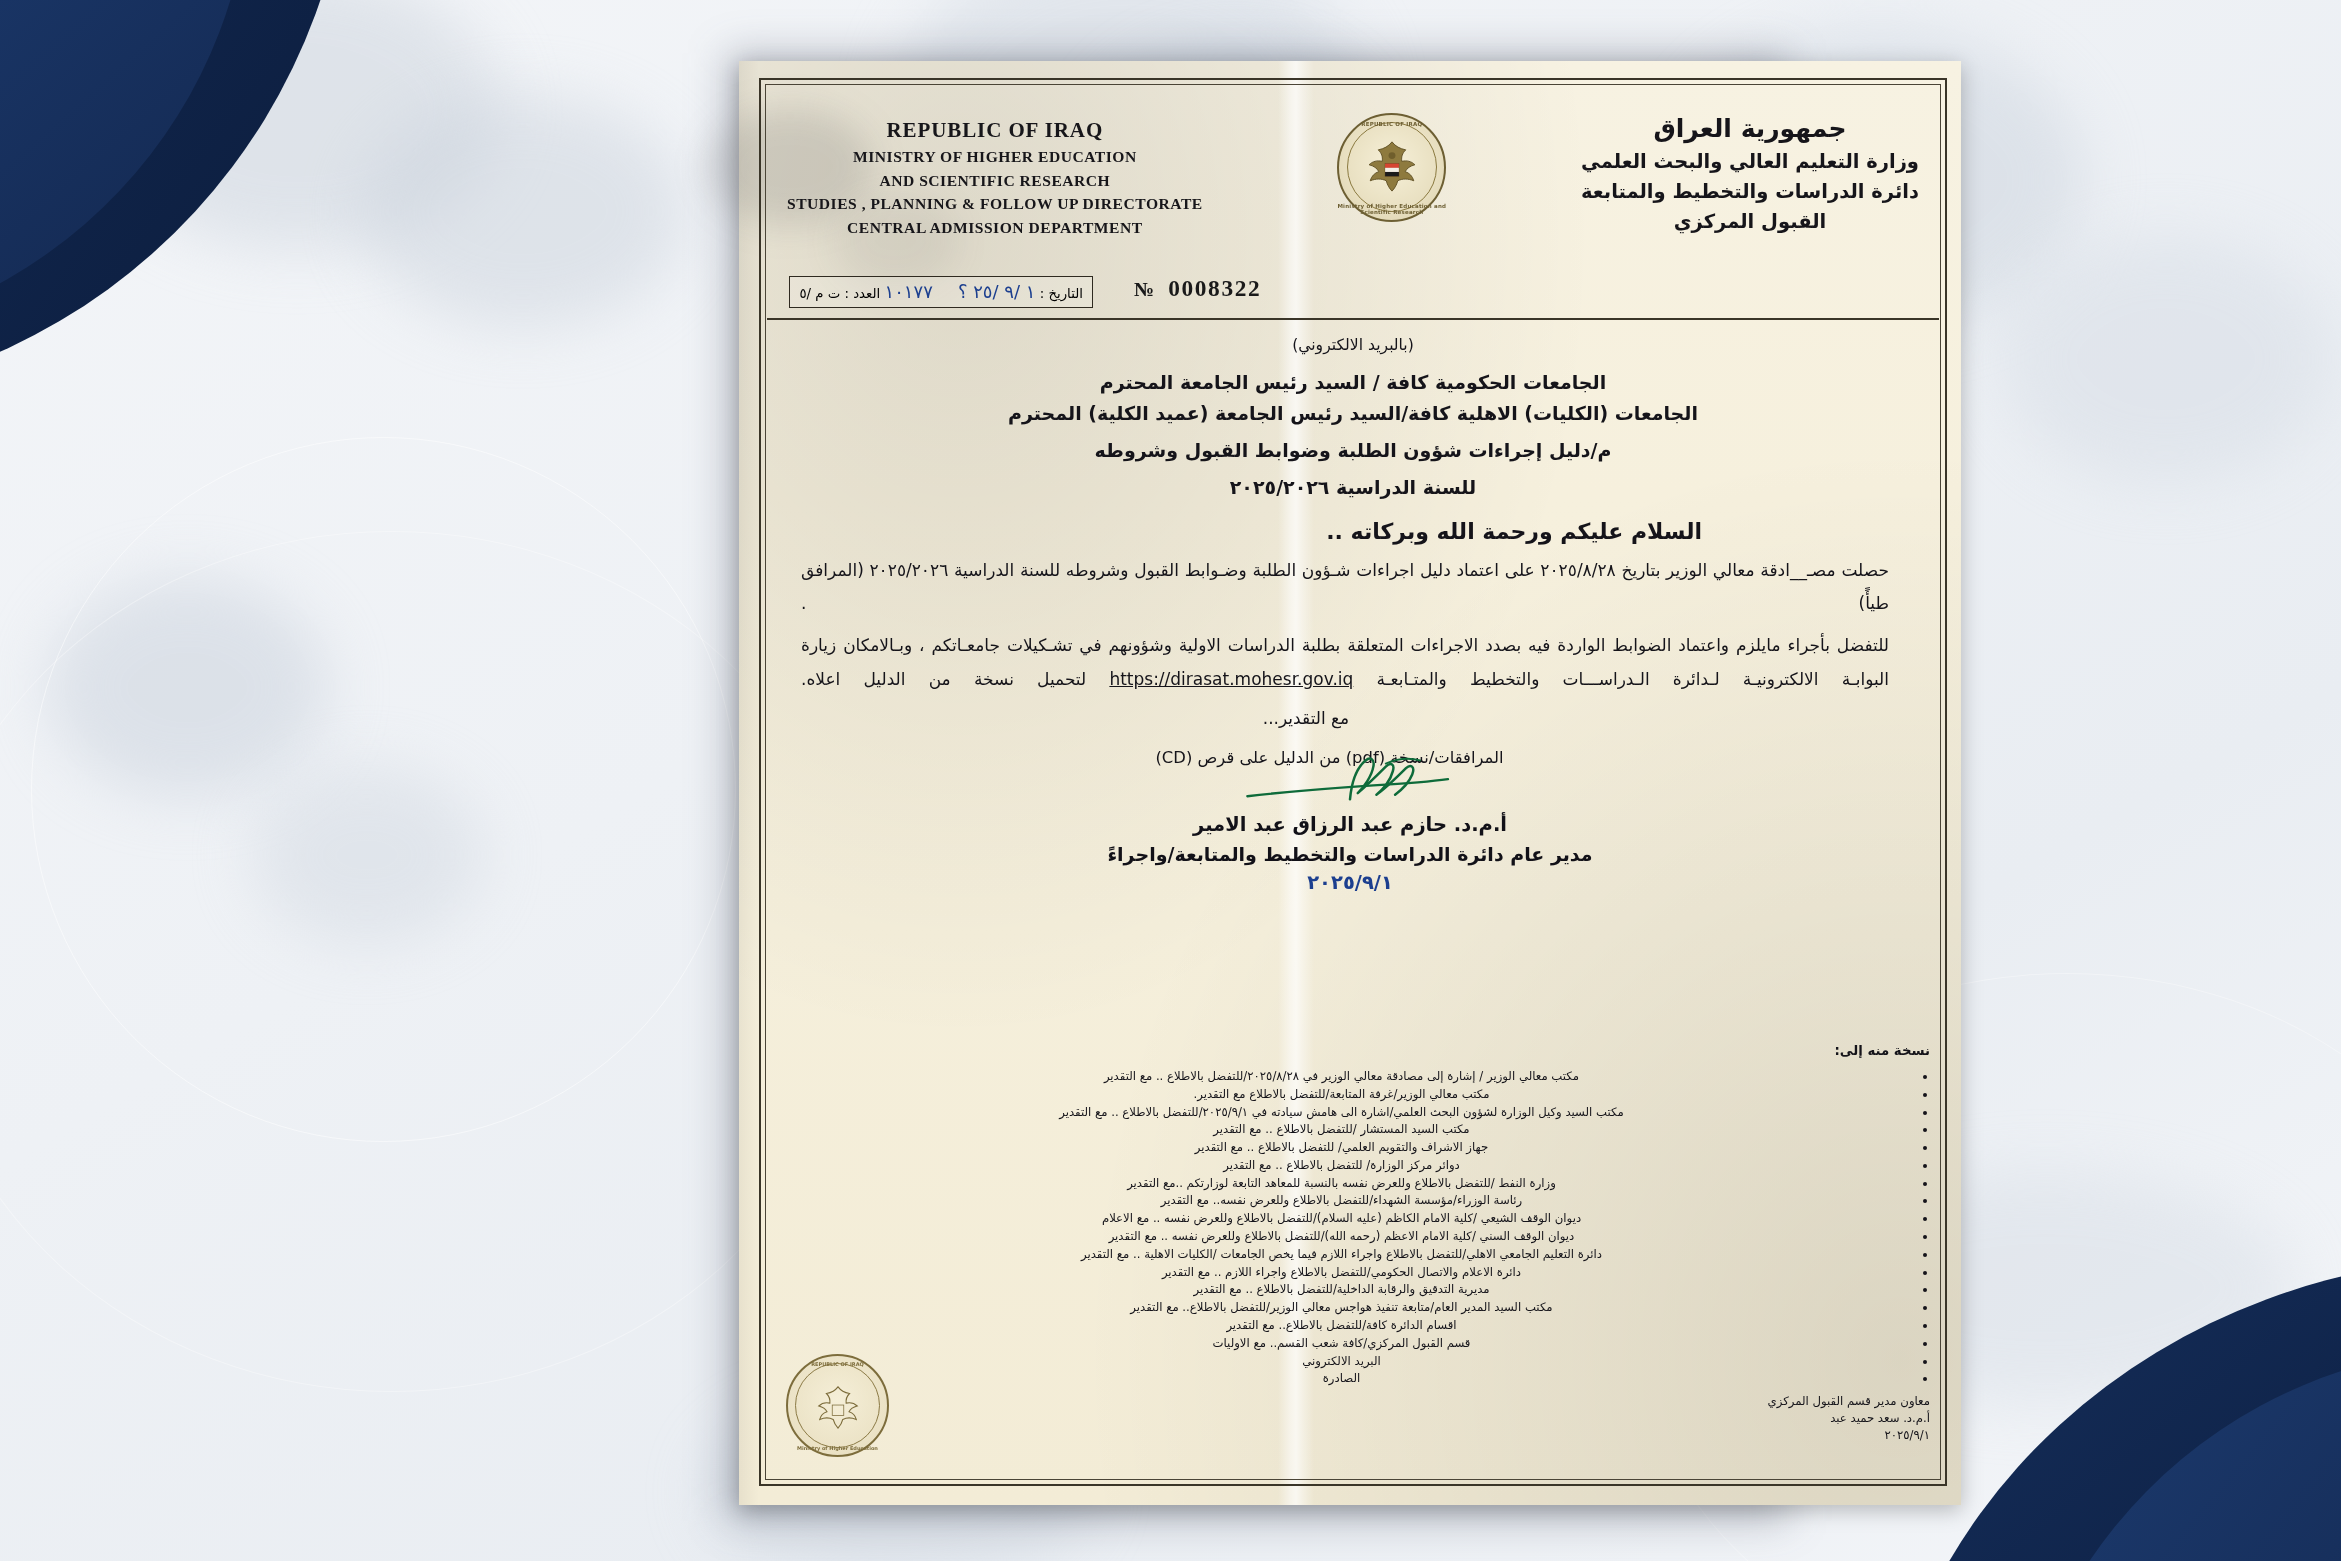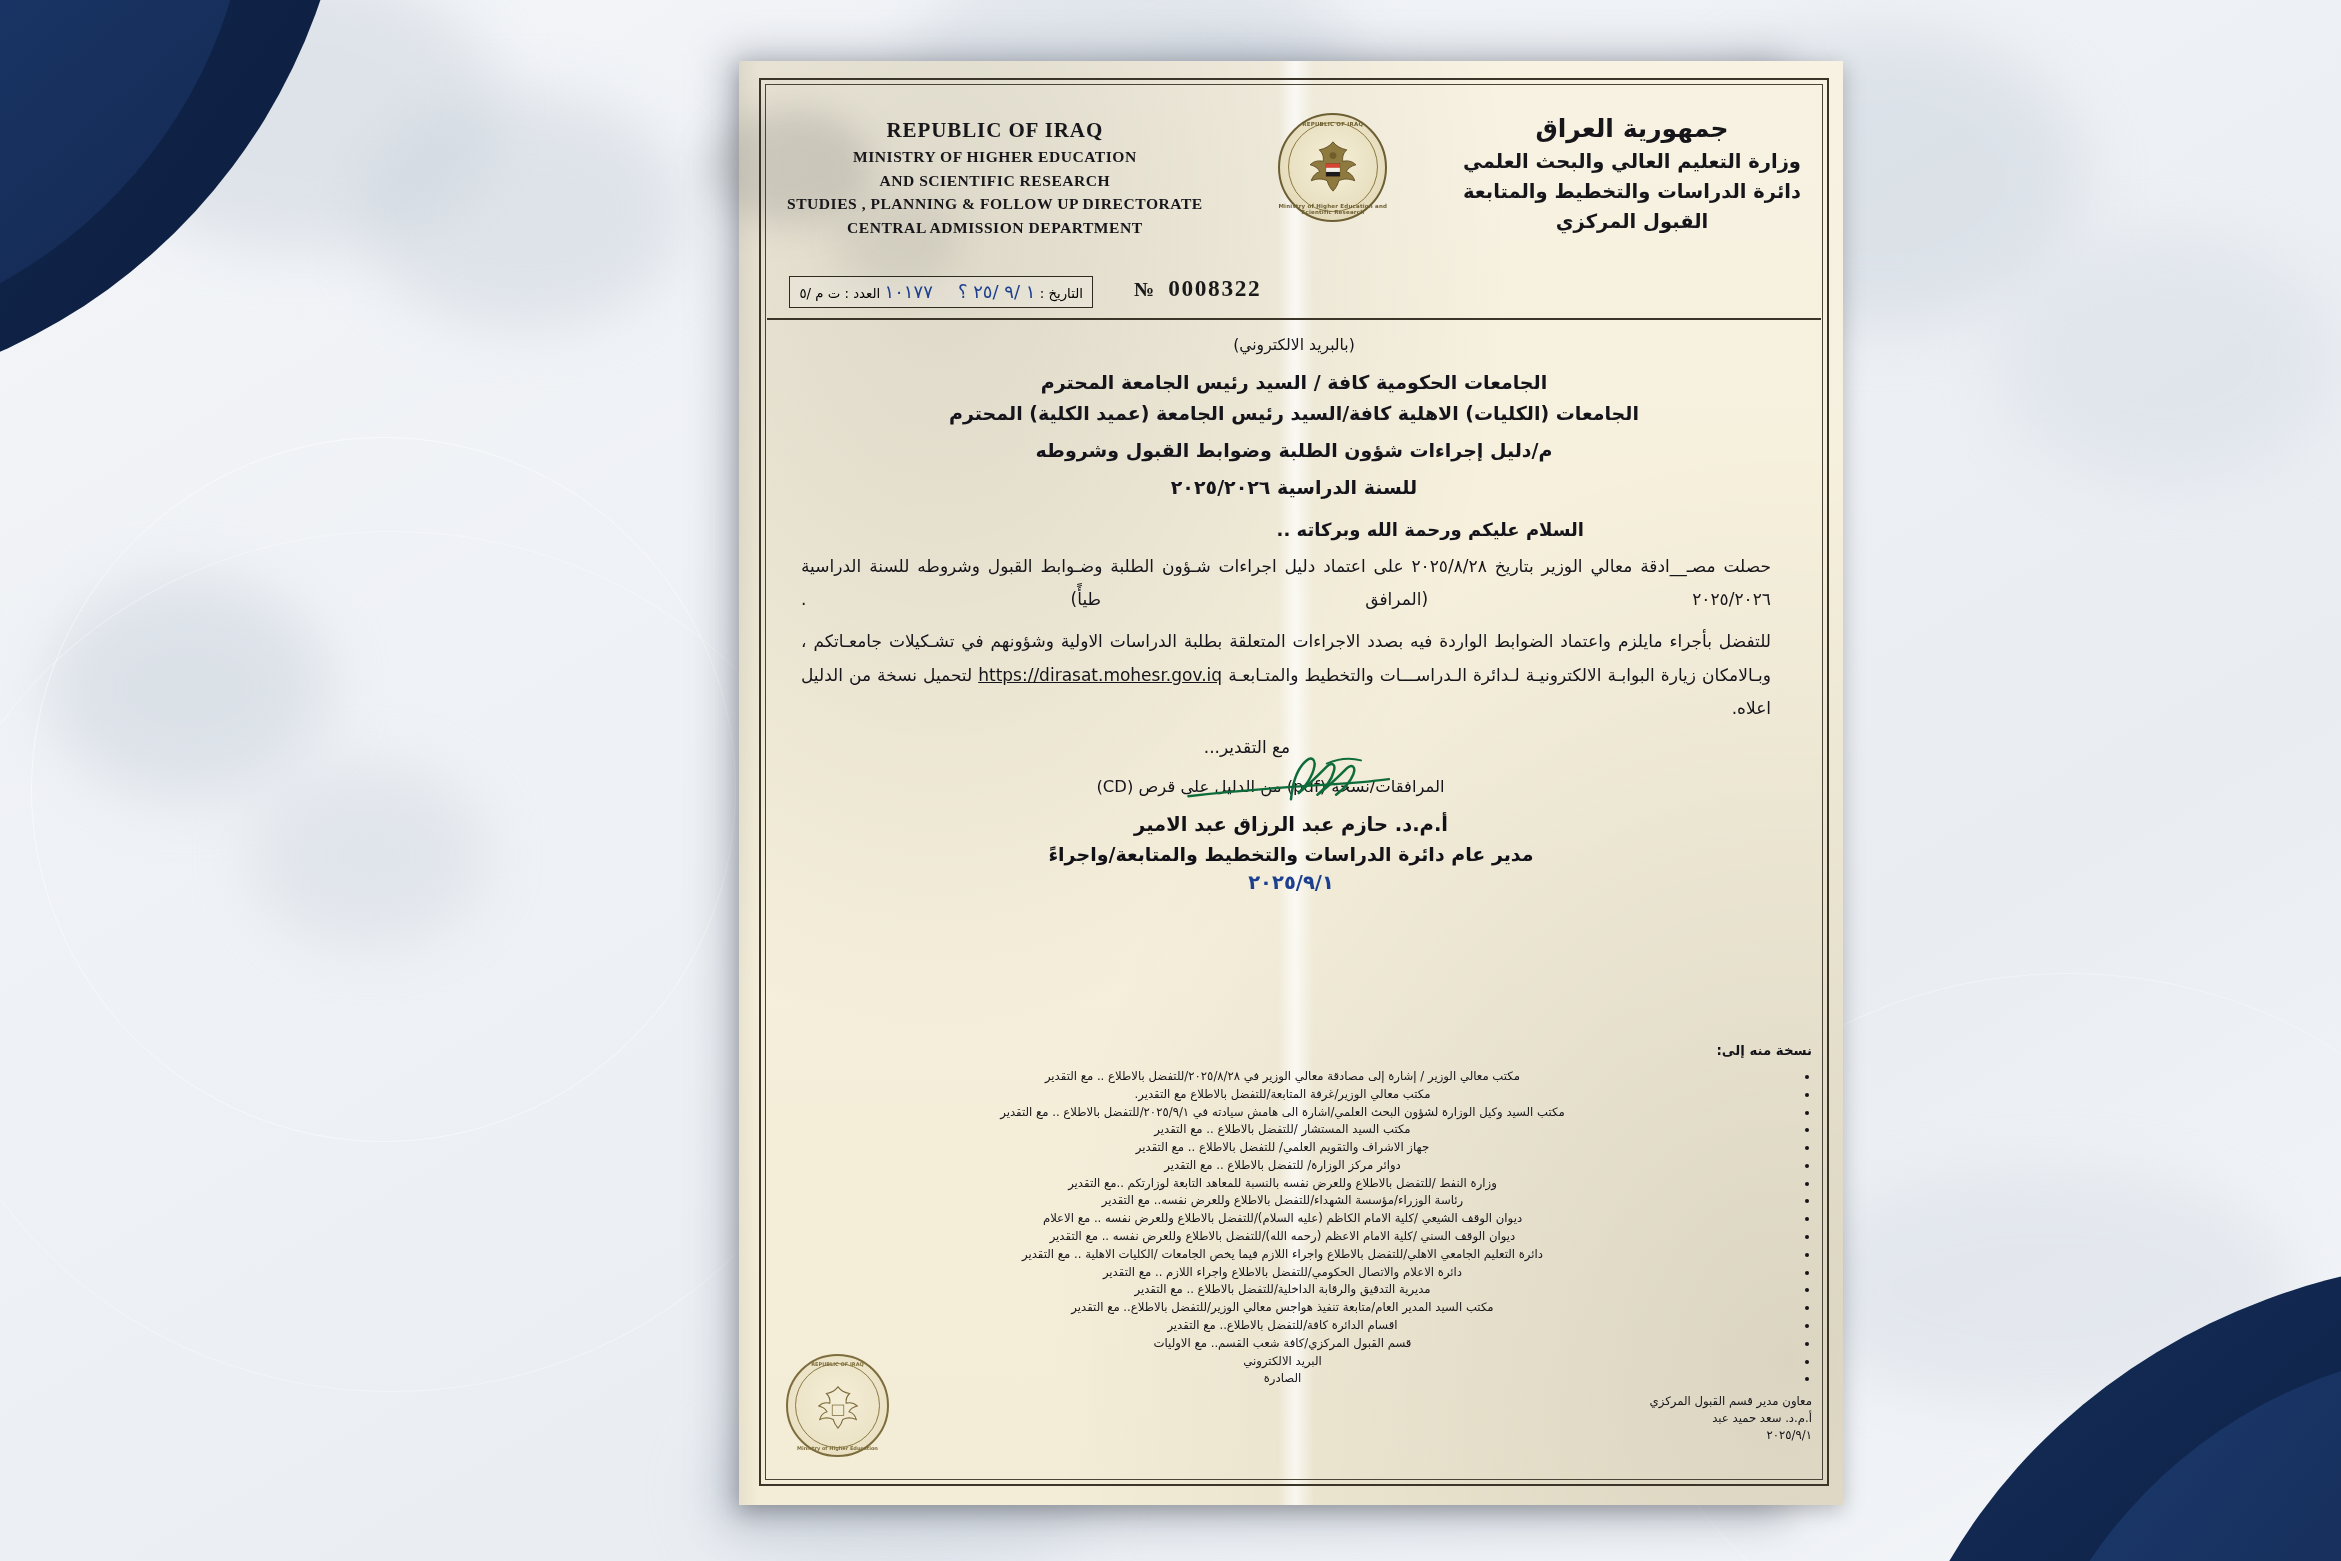--- a/index.html
+++ b/index.html
@@ -86,21 +86,21 @@
     left: 726px; top: 53px;
     width: 1062px; height: 1468px;
     background: rgba(60,70,90,.28);
     filter: blur(20px);
     border-radius: 3.1px;
   }
   #document {
     position: absolute;
     left: 739px;
     top: 61px;
-    width: 1104px;
+    width: 1222px;
     height: 1444px;
     background:
       linear-gradient(90deg, rgba(0,0,0,.05) 0px, rgba(0,0,0,0) 20px),
       linear-gradient(180deg, #f7f2e2 0%, #f6f0dd 30%, #f5efdb 60%, #f3ecd6 100%);
     box-shadow: 0 4.7px 20px rgba(0,0,0,.25);
   }
   
   #fold {
     position: absolute;
     left: 539px; top: 0; width: 36px; height: 100%;
@@ -241,21 +241,21 @@
     line-height: 1.65;
   }
   .subject {
     font-size: 19px;
     font-weight: bold;
     margin-top: 6.2px;
     line-height: 1.6;
   }
   .greet {
     margin-top: 17px;
-    font-size: 18px;
+    font-size: 22px;
     font-weight: bold;
     text-align: right;
     padding-right: 234px;
   }
   .para {
     margin-top: 9.4px;
     font-size: 17px;
     line-height: 1.95;
     text-align: justify;
     text-align-last: justify;

